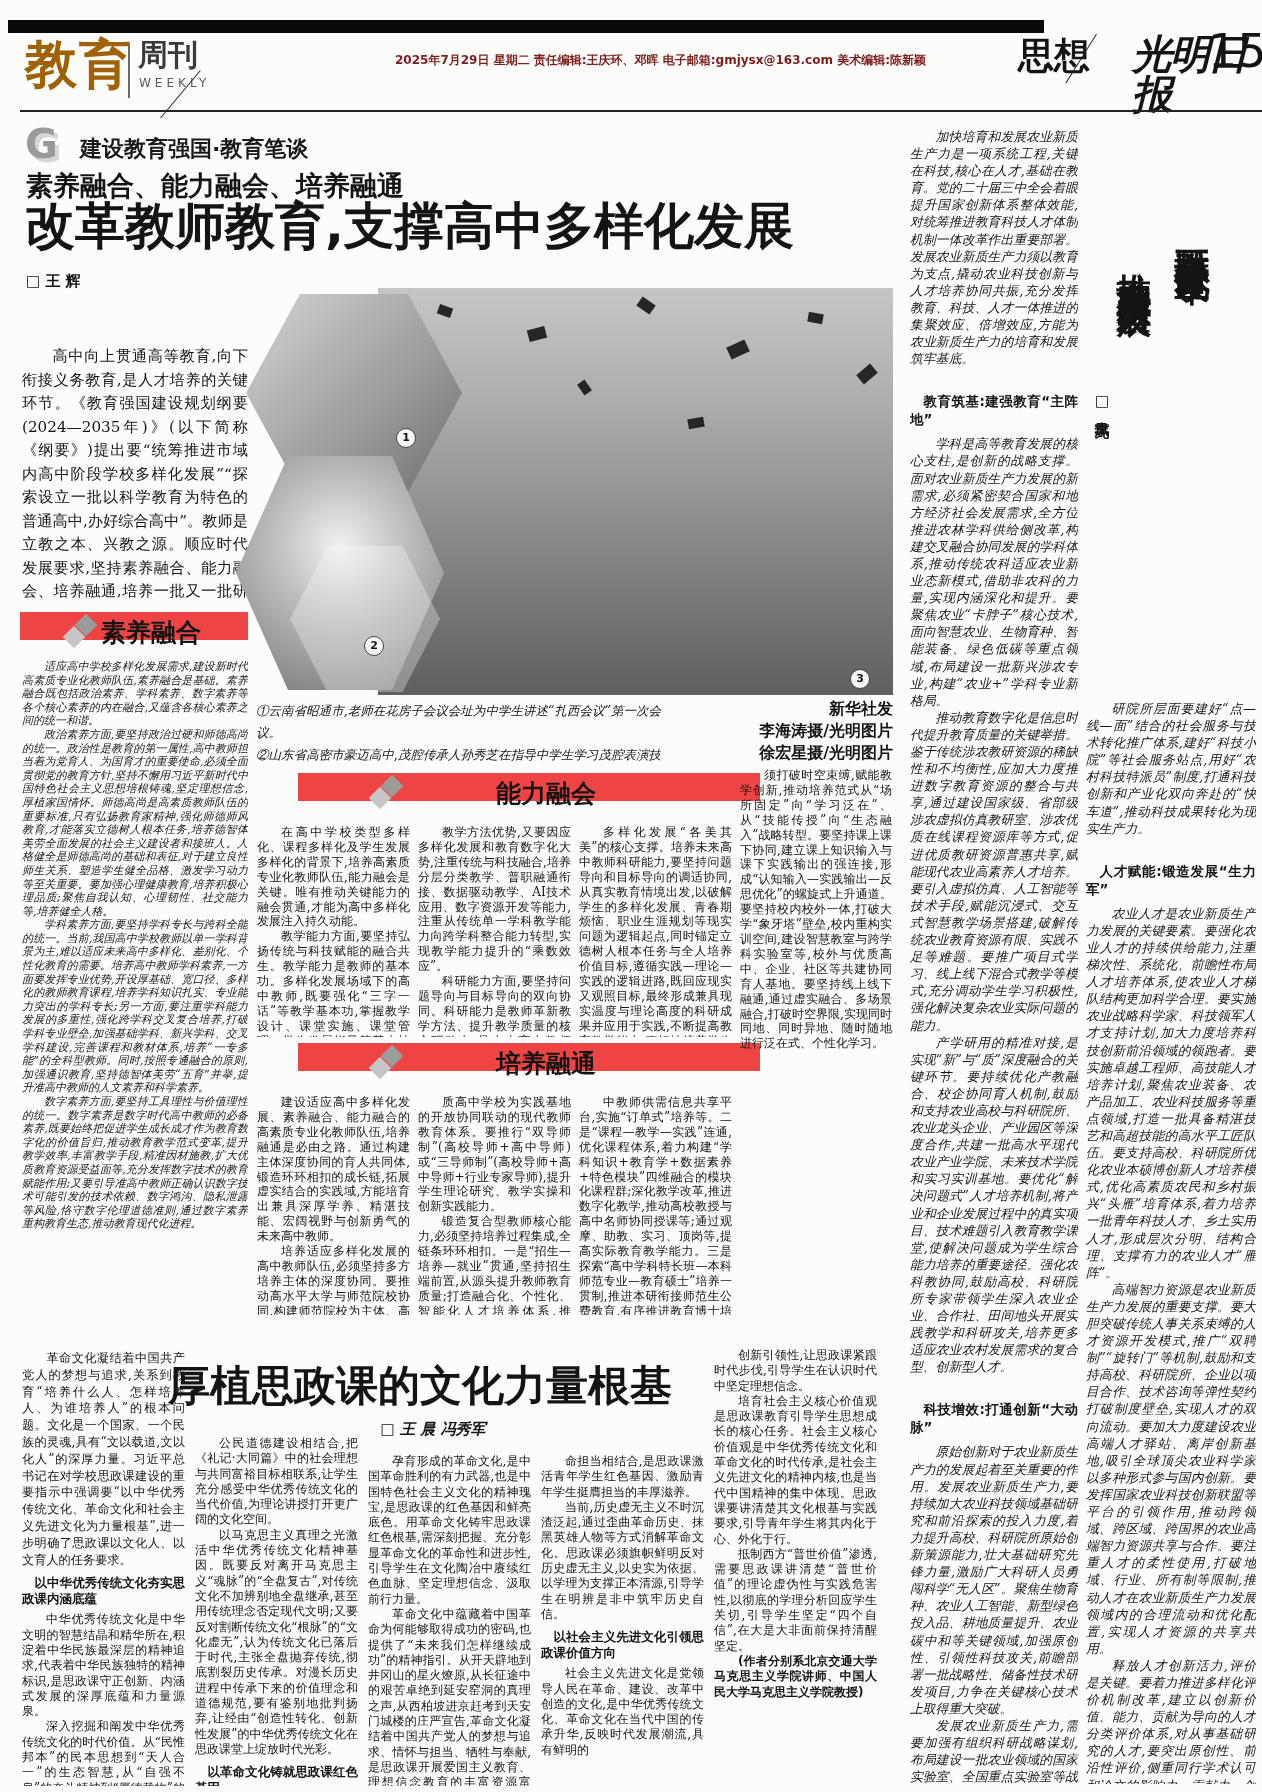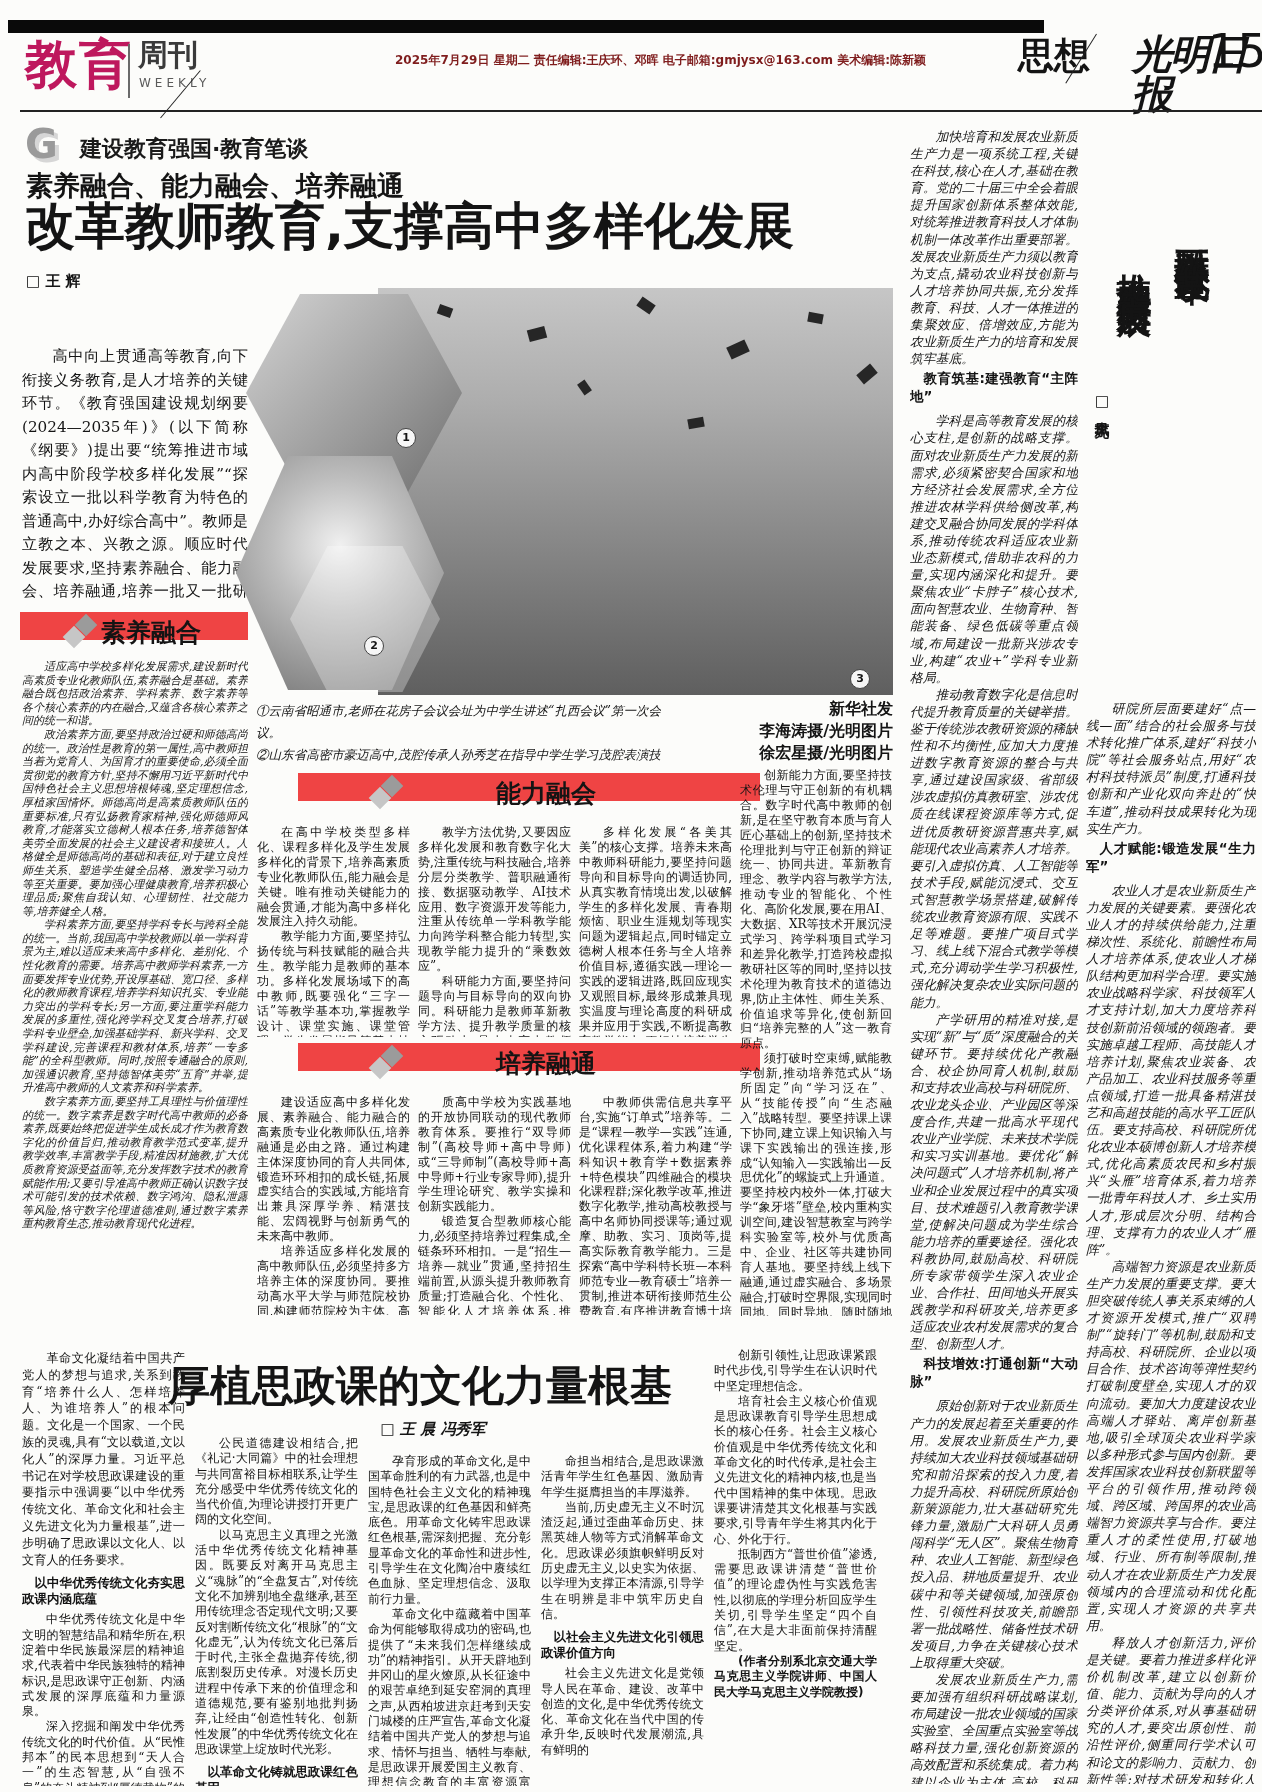--- a/index.html
+++ b/index.html
@@ -1,21 +1,21 @@
 <!DOCTYPE html>
 <html><head>
 <meta charset="utf-8">
 <style>
   html,body{margin:0;padding:0;background:#888;}
   #page{position:relative;width:1262px;height:1792px;margin:0 auto;background:#fcfcfa;
         font-family:"DejaVu Sans","Liberation Sans",sans-serif;color:#141414;overflow:hidden;}
   .abs{position:absolute;}
   
   .topbar{left:8px;top:20px;width:1036px;height:13px;background:#0a0a0a;}
-  .logo-cn{left:25px;top:38px;font-size:52px;font-weight:900;color:#be185d;letter-spacing:2px;line-height:1;}
+  .logo-cn{left:25px;top:38px;font-size:52px;font-weight:900;color:#a16207;letter-spacing:2px;line-height:1;}
   .logo-div{left:128px;top:44px;width:2px;height:54px;background:#6a6a6a;}
   .logo-kan{left:138px;top:40px;font-size:30px;font-weight:800;color:#3a3a3a;line-height:1;}
   .logo-en{left:139px;top:76px;font-size:12px;letter-spacing:4px;color:#5a5a5a;}
   .dateline{left:395px;top:52px;width:620px;font-size:12px;font-weight:700;color:#7f1d1d;}
   .edition{left:1018px;top:38px;font-size:36px;font-weight:900;line-height:1;}
   .hd-slash{left:1096px;top:34px;width:1px;height:58px;background:#222;transform:rotate(32deg);transform-origin:top;}
   .paper{left:1132px;top:34px;font-size:40px;font-weight:800;font-family:"DejaVu Serif","Liberation Serif",serif;
          font-style:italic;line-height:1;letter-spacing:-2px;}
   .pagenum{left:1208px;top:28px;font-size:46px;font-weight:500;line-height:1;}
   .hd-rule{left:20px;top:110px;width:1242px;height:2px;background:#222;}
@@ -65,21 +65,21 @@
          font-size:11px;line-height:18px;text-align:center;font-weight:700;}
   .captions{left:256px;top:700px;width:405px;height:66px;font-size:12.5px;line-height:22px;
             font-family:"DejaVu Serif","Liberation Serif",serif;font-style:italic;}
   .credits{left:758px;top:698px;width:135px;height:68px;font-size:16px;line-height:22px;font-weight:800;text-align:right;}
   .credits p{margin:0;}
   
   .kai{font-family:"DejaVu Serif","Liberation Serif",serif;font-style:italic;}
   .colF{left:910px;top:128px;width:168px;height:1656px;font-size:12.8px;line-height:17.1px;}
   .colG{left:1086px;top:700px;width:170px;height:1084px;font-size:12.8px;line-height:17.1px;}
   .subhead{font-weight:800;font-style:normal;font-family:"DejaVu Sans","Liberation Sans",sans-serif;
-           font-size:13.5px;line-height:18px;margin:2px 0 7px;text-indent:1em;}
+           font-size:13.5px;line-height:18px;margin:25px 0 7px;text-indent:1em;}
   .vt{writing-mode:vertical-rl;text-orientation:upright;font-weight:900;line-height:1;}
   .vtitle1{left:1174px;top:220px;height:448px;font-size:35px;letter-spacing:2px;}
   .vtitle2{left:1116px;top:246px;height:420px;font-size:35px;letter-spacing:3px;}
   .vauthor{left:1092px;top:392px;height:120px;font-size:15px;font-weight:600;writing-mode:vertical-rl;text-orientation:upright;}
   
   .b-headline{left:168px;top:1358px;font-size:42px;font-weight:900;white-space:nowrap;}
   .b-authors{left:233px;top:1420px;width:400px;text-align:center;font-size:15px;font-weight:600;
              font-family:"DejaVu Serif","Liberation Serif",serif;font-style:italic;}
   .bcol{font-size:12px;line-height:15.3px;font-family:"DejaVu Serif","Liberation Serif",serif;}
   .bc1{left:22px;top:1350px;width:163px;height:436px;}
@@ -185,21 +185,20 @@
     </div>
   <div class="abs tx mcol cC2">
       <p>质高中学校为实践基地的开放协同联动的现代教师教育体系。要推行“双导师制”(高校导师+高中导师)或“三导师制”(高校导师+高中导师+行业专家导师),提升学生理论研究、教学实操和创新实践能力。</p>
       <p>锻造复合型教师核心能力,必须坚持培养过程集成,全链条环环相扣。一是“招生—培养—就业”贯通,坚持招生端前置,从源头提升教师教育质量;打造融合化、个性化、智能化人才培养体系,推进“师范+专业”交叉融合;坚持就业端精准匹配,建立高</p>
     </div>
   <div class="abs tx mcol cD2">
       <p>中教师供需信息共享平台,实施“订单式”培养等。二是“课程—教学—实践”连通,优化课程体系,着力构建“学科知识+教育学+数据素养+特色模块”四维融合的模块化课程群;深化教学改革,推进数字化教学,推动高校教授与高中名师协同授课等;通过观摩、助教、实习、顶岗等,提高实际教育教学能力。三是探索“高中学科特长班—本科师范专业—教育硕士”培养一贯制,推进本研衔接师范生公费教育,有序推进教育博士培养等。</p>
     </div>
   <div class="abs tx mcol cE">
     <div>
-        <p>创新能力方面,要坚持技术伦理与守正创新的有机耦合。数字时代高中教师的创新,是在坚守教育本质与育人匠心基础上的创新,坚持技术伦理批判与守正创新的辩证统一、协同共进。革新教育理念、教学内容与教学方法,推动专业的智能化、个性化、高阶化发展,要在用AI、大数据、XR等技术开展沉浸式学习、跨学科项目式学习和差异化教学,打造跨校虚拟教研社区等的同时,坚持以技术伦理为教育技术的道德边界,防止主体性、师生关系、价值追求等异化,使创新回归“培养完整的人”这一教育原点。</p>
         <p>须打破时空束缚,赋能教学创新,推动培养范式从“场所固定”向“学习泛在”、从“技能传授”向“生态融入”战略转型。要坚持课上课下协同,建立课上知识输入与课下实践输出的强连接,形成“认知输入—实践输出—反思优化”的螺旋式上升通道。要坚持校内校外一体,打破大学“象牙塔”壁垒,校内重构实训空间,建设智慧教室与跨学科实验室等,校外与优质高中、企业、社区等共建协同育人基地。要坚持线上线下融通,通过虚实融合、多场景融合,打破时空界限,实现同时同地、同时异地、随时随地进行泛在式、个性化学习。</p>
       </div>
 
   </div>
 
   <div class="abs vt vtitle1">以教育科技人才一体化改革</div>
   <div class="abs vt vtitle2">推动农业新质生产力发展</div>
   <div class="abs vauthor">□李凤亮</div>
 
   <div class="abs tx kai colF">

